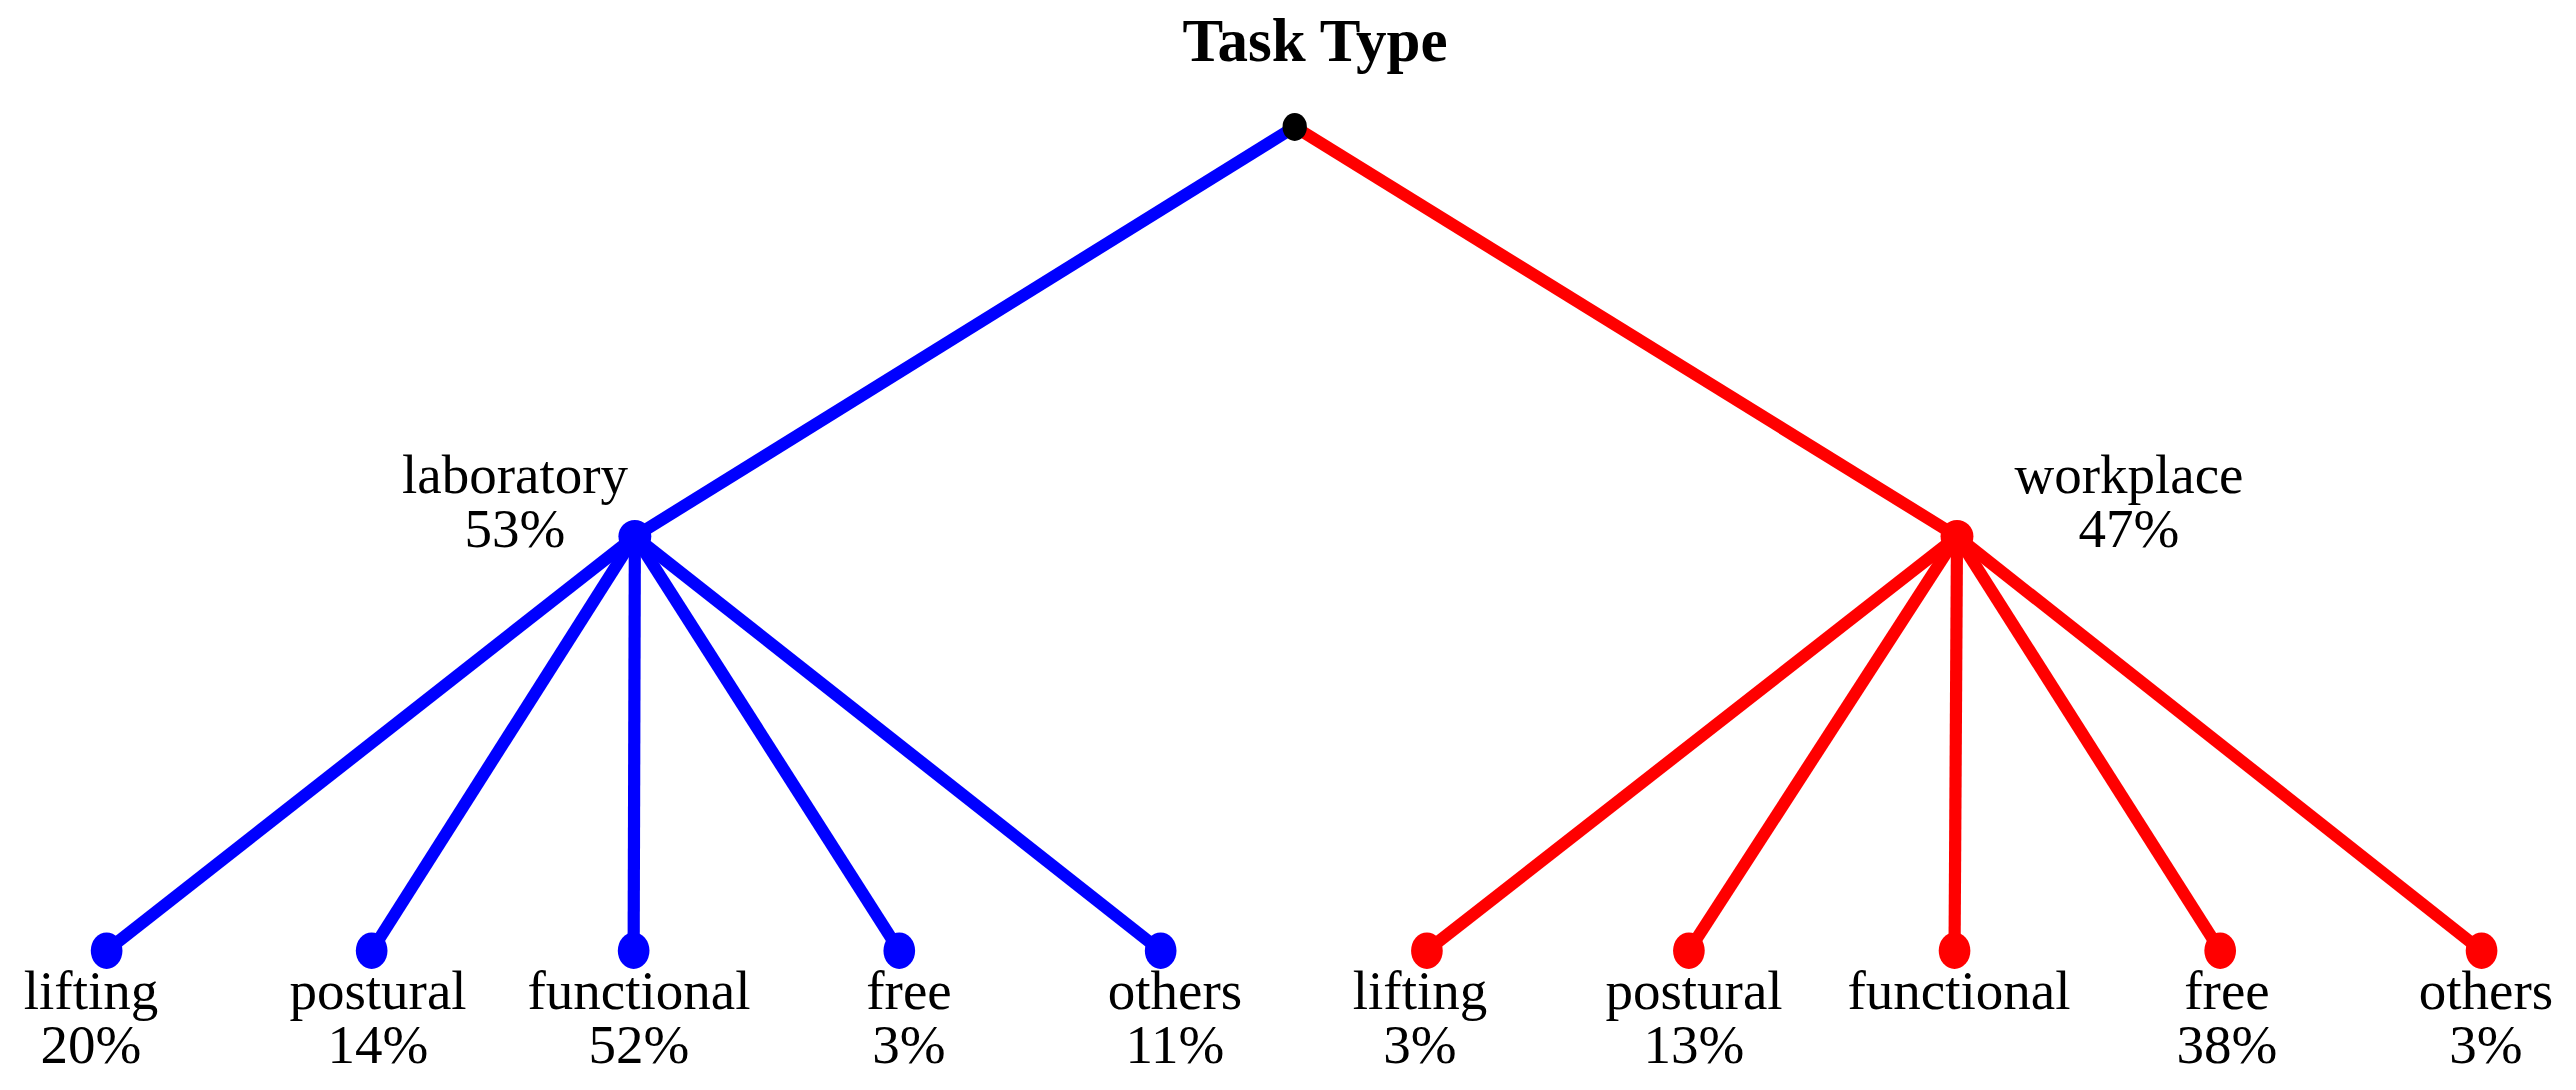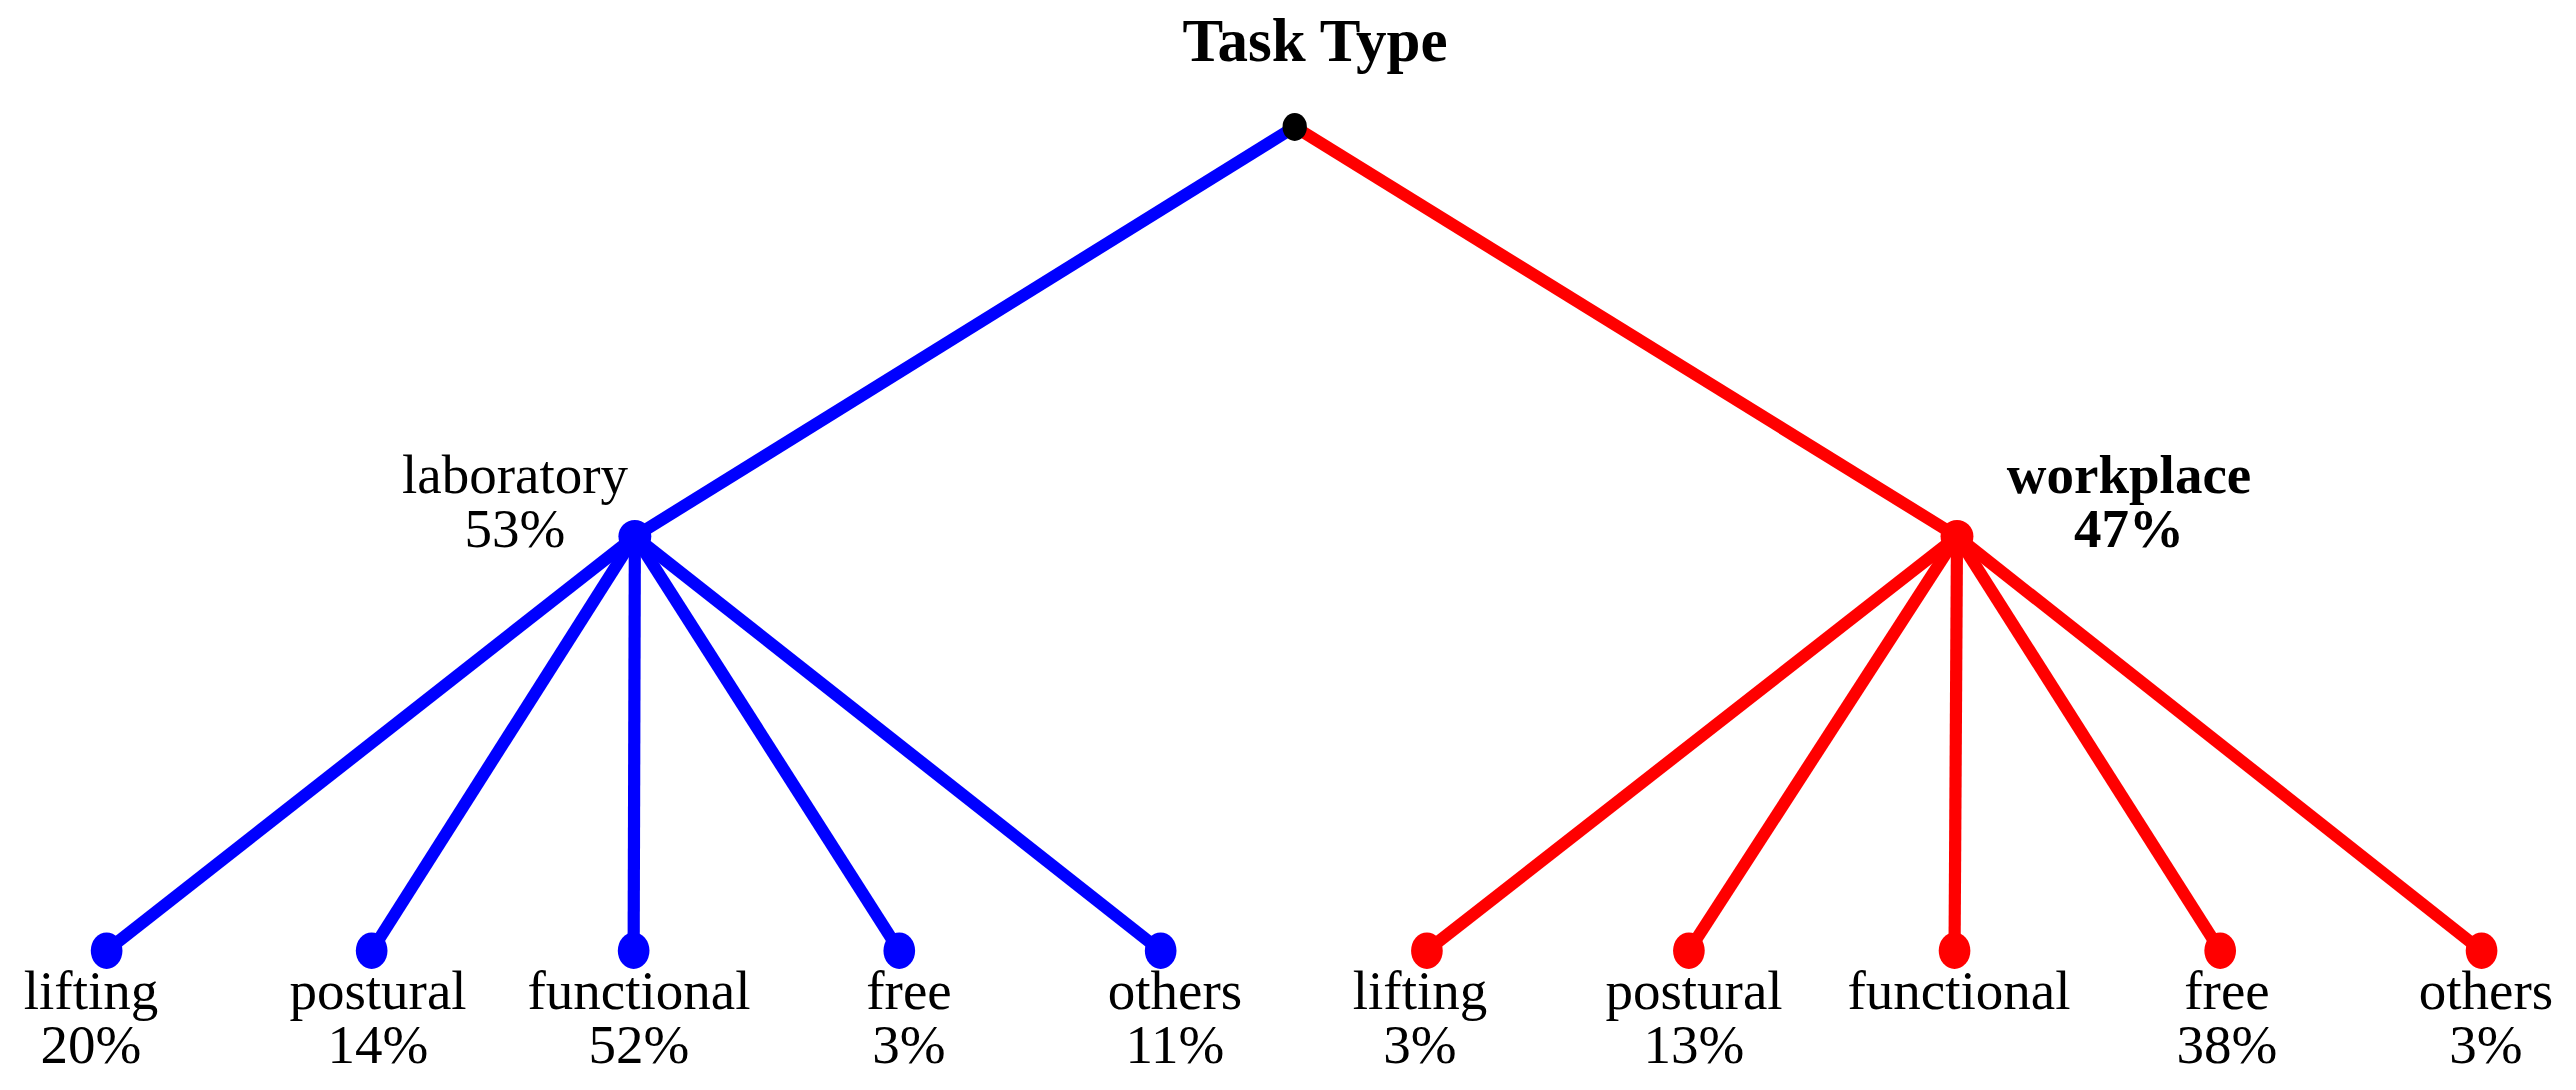--- a/index.html
+++ b/index.html
@@ -87,21 +87,21 @@
     <ellipse cx="3644" cy="1560" rx="26" ry="30" fill="#ff0000"></ellipse>
     <ellipse cx="4073" cy="1560" rx="26" ry="30" fill="#ff0000"></ellipse>
   </svg>
 
   <div class="page-title">Task Type</div>
 
   <div class="node-label branch-label" style="left:515px;">
     <div>laboratory</div>
     <div>53%</div>
   </div>
-  <div class="node-label branch-label" style="left:2129px;font-weight:bold;">
+  <div class="node-label branch-label" style="left:2129px;">
     <div>workplace</div>
     <div>47%</div>
   </div>
 
   <div class="node-label leaf-label" style="left:91px;">
     <div>lifting</div>
     <div>20%</div>
   </div>
   <div class="node-label leaf-label" style="left:378px;">
     <div>postural</div>

